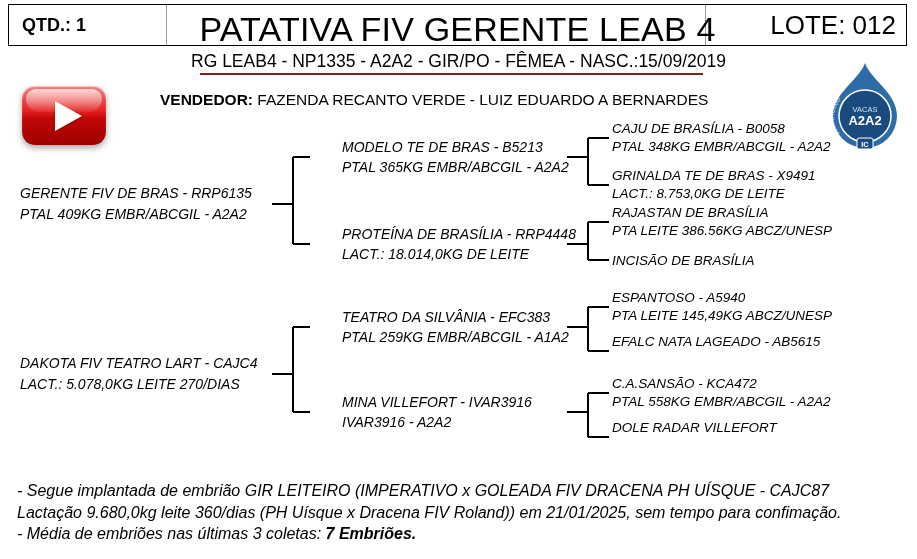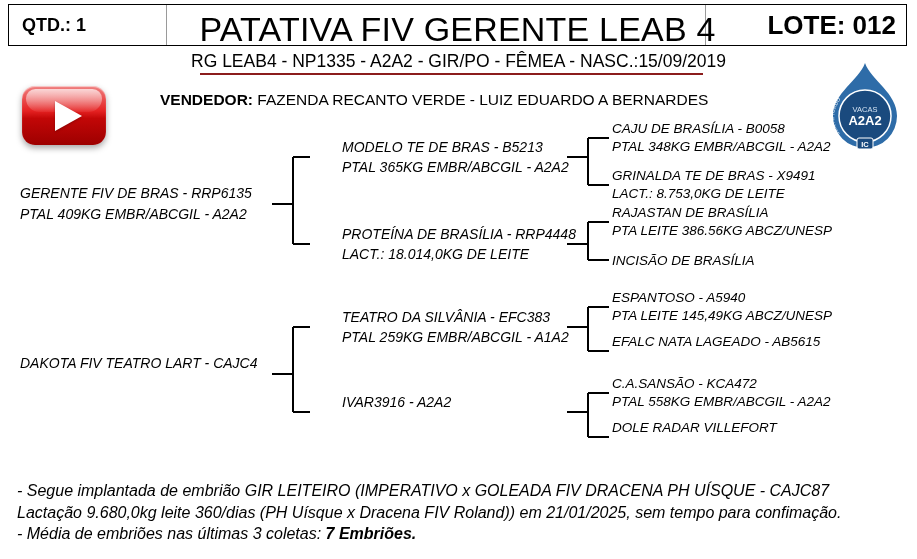--- a/index.html
+++ b/index.html
@@ -7,21 +7,21 @@
           font-family:"Liberation Sans", sans-serif; color:#000; }
 
   
   .header-box { position:absolute; left:8px; top:4px; width:899px; height:42px;
                 border:1.5px solid #000; box-sizing:border-box; background:#fff; }
   .hdr-div { position:absolute; top:0; bottom:0; width:1px; background:#9a9a9a; }
   .hdr-div.d1 { left:157px; } .hdr-div.d2 { left:696px; }
   .hdr-qtd { position:absolute; left:13px; top:10px; font-weight:bold; font-size:18px; }
   .hdr-title { position:absolute; left:0; right:0; top:5px; text-align:center;
                font-weight:normal; font-size:34px; letter-spacing:0.2px; }
-  .hdr-lote { position:absolute; right:10px; top:5px; font-weight:bold; font-size:26px; }
+  .hdr-lote { position:absolute; right:10px; top:5px; font-weight:normal; font-size:26px; }
 
   
   .subtitle { position:absolute; left:0; top:51px; width:100%; text-align:center; font-size:17.5px; }
   .subtitle-underline { position:absolute; left:200px; top:73px; width:503px; height:2px; background:#8b1c1c; }
 
   
   .vendor { position:absolute; left:160px; top:91px; font-size:15.5px; }
   .vendor .vb { font-weight:bold; }
 
   
@@ -96,35 +96,37 @@
              M567 327 H588 M588 307 V351 M588 307 H609 M588 351 H609
              M567 412 H588 M588 393 V437 M588 393 H609 M588 437 H609" stroke="#000000" stroke-width="2" fill="none"></path>
   </svg>
 
   <div class="node g1" style="left:20px; top:183px;">
     <div>GERENTE FIV DE BRAS - RRP6135</div>
     <div>PTAL 409KG EMBR/ABCGIL - A2A2</div>
   </div>
   <div class="node g1" style="left:20px; top:353px;">
     <div>DAKOTA FIV TEATRO LART - CAJC4</div>
+    <div>LACT.: 5.078,0KG LEITE 270/DIAS</div>
   </div>
 
   <div class="node g2" style="left:310px; top:137px;">
     <div>MODELO TE DE BRAS - B5213</div>
     <div>PTAL 365KG EMBR/ABCGIL - A2A2</div>
   </div>
   <div class="node g2" style="left:310px; top:224px;">
     <div>PROTEÍNA DE BRASÍLIA - RRP4448</div>
     <div>LACT.: 18.014,0KG DE LEITE</div>
   </div>
   <div class="node g2" style="left:310px; top:307px;">
     <div>TEATRO DA SILVÂNIA - EFC383</div>
     <div>PTAL 259KG EMBR/ABCGIL - A1A2</div>
   </div>
   <div class="node g2" style="left:310px; top:392px;">
+    <div>MINA VILLEFORT - IVAR3916</div>
     <div>IVAR3916 - A2A2</div>
   </div>
 
   <div class="node g3" style="left:612px; top:120px;">
     <div>CAJU DE BRASÍLIA - B0058</div>
     <div>PTAL 348KG EMBR/ABCGIL - A2A2</div>
   </div>
   <div class="node g3" style="left:612px; top:167px;">
     <div>GRINALDA TE DE BRAS - X9491</div>
     <div>LACT.: 8.753,0KG DE LEITE</div>

